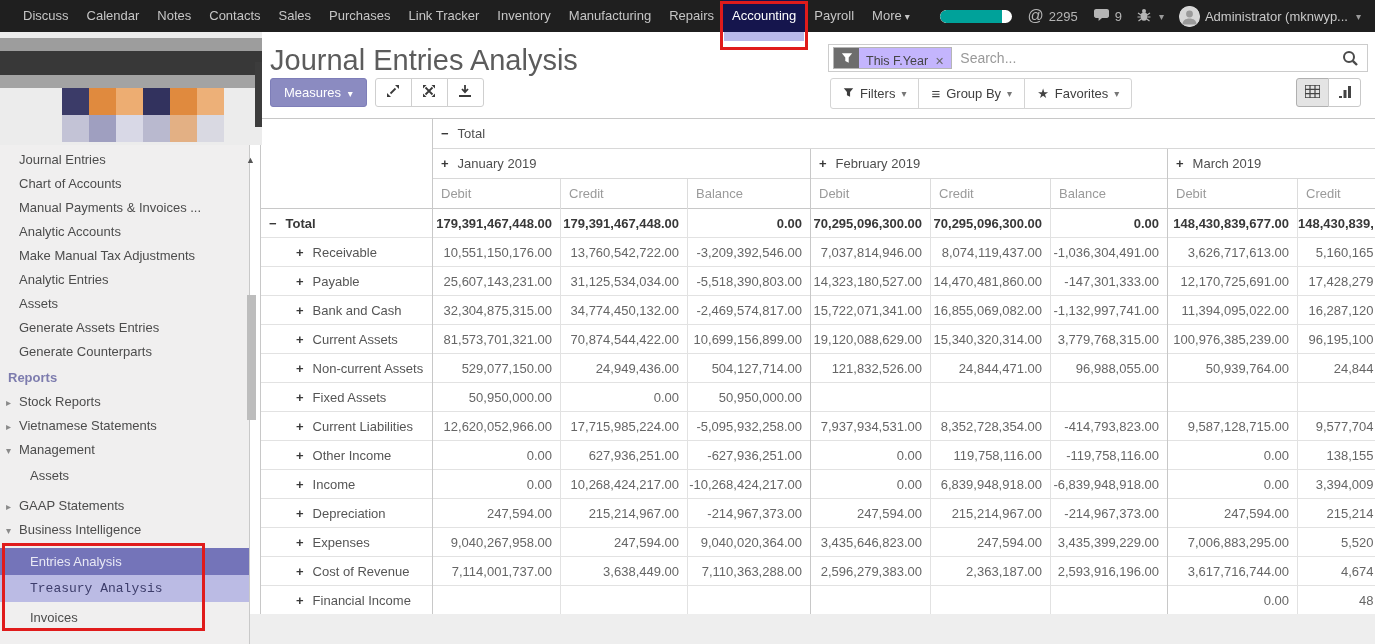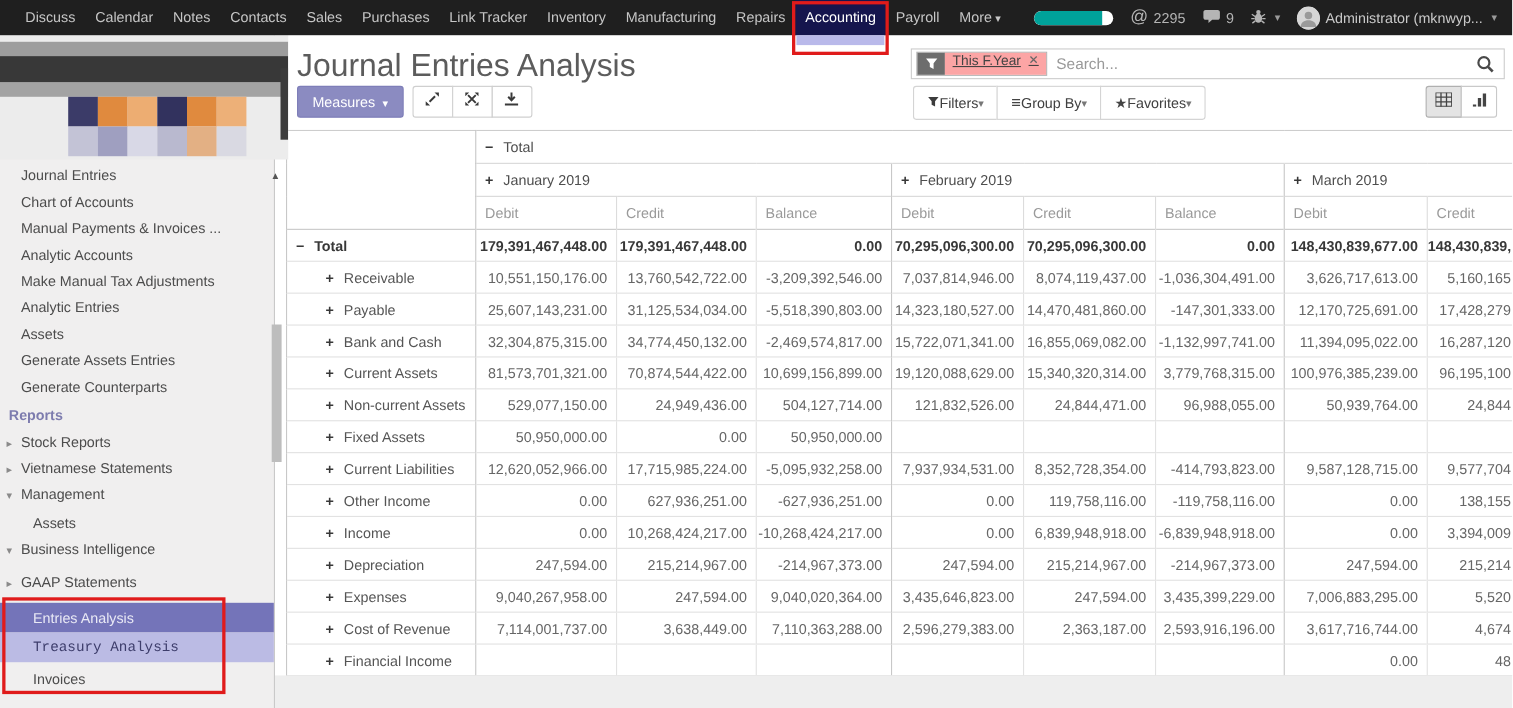--- a/index.html
+++ b/index.html
@@ -67,30 +67,30 @@
   .btn-group { display:flex; margin-left:8px; }
   .btn-ico { width:37px; height:29px; background:#fff; border:1px solid #cfcfcf; display:flex;
              align-items:center; justify-content:center; cursor:pointer; margin-left:-1px; }
   .btn-ico:first-child { border-radius:3px 0 0 3px; margin-left:0; }
   .btn-ico:last-child { border-radius:0 3px 3px 0; }
 
   .searchbox { position:absolute; left:578px; top:12px; width:540px; height:28px; border:1px solid #ccc;
                display:flex; align-items:center; background:#fff; }
   .facet { display:flex; align-items:stretch; border:1px solid #b5b5b5; margin-left:4px; height:22px; }
   .facet-ico { width:25px; background:#6d6d6d; display:flex; align-items:center; justify-content:center; }
-  .facet-val { background:#fca5a5; display:flex; align-items:flex-start; padding:0 7px; font-size:12.5px; color:#444;text-decoration:underline; }
+  .facet-val { background:#c4b5fd; display:flex; align-items:flex-end; padding:0 7px; font-size:12.5px; color:#444; }
   .facet-x { margin-left:7px; color:#666; font-size:11px; cursor:pointer; }
   .search-input { flex:1; border:none; outline:none; font-size:14px; color:#666; padding:0 8px;
                   font-family:"Liberation Sans", sans-serif; background:transparent; }
   .search-input::placeholder { color:#999; }
   .search-mag { margin-right:8px; cursor:pointer; display:flex; }
 
   .cp-filters { position:absolute; left:580px; top:46px; display:flex; }
   .btn-filter { background:#fff; border:1px solid #d4d4d4; color:#404040; font-size:13px;
-                padding:6px 12px; margin-left:-1px; cursor:pointer; display:flex; align-items:center; }
+                padding:6px 12px; margin-left:-1px; cursor:pointer; display:flex; align-items:center; gap:6px; }
   .btn-filter:first-child { border-radius:3px 0 0 3px; margin-left:0; }
   .btn-filter:last-child { border-radius:0 3px 3px 0; }
   .f-caret { font-size:10px; color:#777; }
   .star { color:#444; font-size:13px; }
   .glines { font-size:15px; color:#444; }
 
   .viewswitch { position:absolute; left:1047px; top:46px; display:flex; }
   .vs-btn { width:33px; height:29px; display:flex; align-items:center; justify-content:center;
             border:1px solid #c9c9c9; background:#fff; cursor:pointer; margin-left:-1px; }
   .vs-btn.active { background:#e4e4e4; border-color:#b0b0b0; }
@@ -190,22 +190,22 @@
         <div class="sb-item sb-link"><span class="sb-label">Make Manual Tax Adjustments</span></div>
         <div class="sb-item sb-link"><span class="sb-label">Analytic Entries</span></div>
         <div class="sb-item sb-link"><span class="sb-label">Assets</span></div>
         <div class="sb-item sb-link"><span class="sb-label">Generate Assets Entries</span></div>
         <div class="sb-item sb-link"><span class="sb-label">Generate Counterparts</span></div>
         <div class="sb-item sb-section"><span class="sb-label">Reports</span></div>
         <div class="sb-item sb-group"><span class="sb-arrow">▸</span><span class="sb-label">Stock Reports</span></div>
         <div class="sb-item sb-group"><span class="sb-arrow">▸</span><span class="sb-label">Vietnamese Statements</span></div>
         <div class="sb-item sb-group"><span class="sb-arrow">▾</span><span class="sb-label">Management</span></div>
         <div class="sb-item sb-child sb-gap2"><span class="sb-label">Assets</span></div>
+        <div class="sb-item sb-group sb-gap6"><span class="sb-arrow">▸</span><span class="sb-label">GAAP Statements</span></div>
         <div class="sb-item sb-group"><span class="sb-arrow">▾</span><span class="sb-label">Business Intelligence</span></div>
-        <div class="sb-item sb-group sb-gap6"><span class="sb-arrow">▸</span><span class="sb-label">GAAP Statements</span></div>
         <div class="sb-item sb-child selected"><span class="sb-label">Entries Analysis</span></div>
         <div class="sb-item sb-child highlight"><span class="sb-label">Treasury Analysis</span></div>
         <div class="sb-item sb-child clipped"><span class="sb-label">Invoices</span></div>
       </div>
   </div>
 
   <div class="logo">
     <div class="bar1"></div>
     <div class="bar2"></div>
     <div class="bar3"></div>

